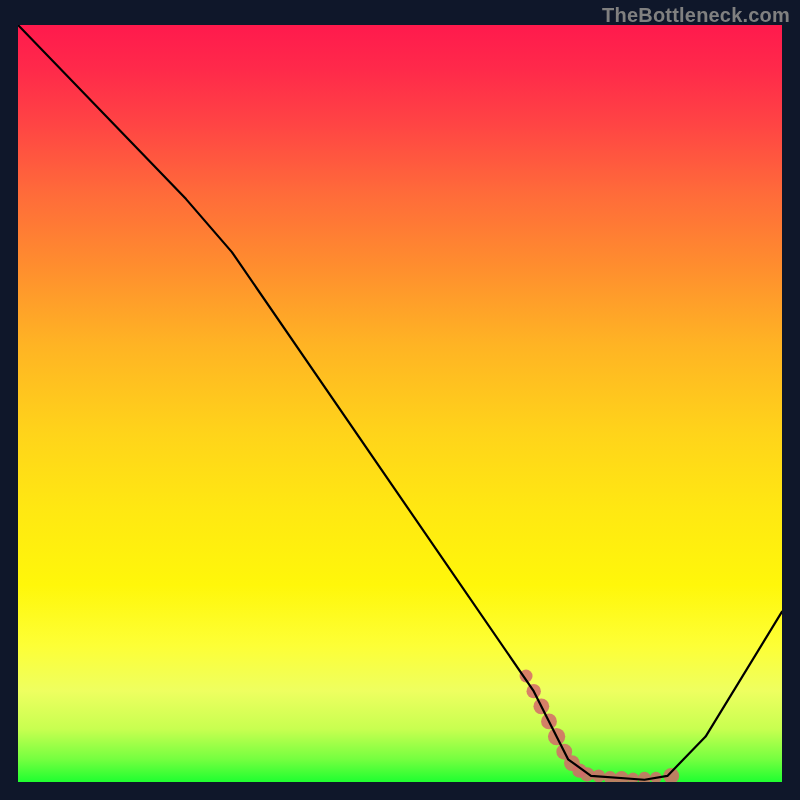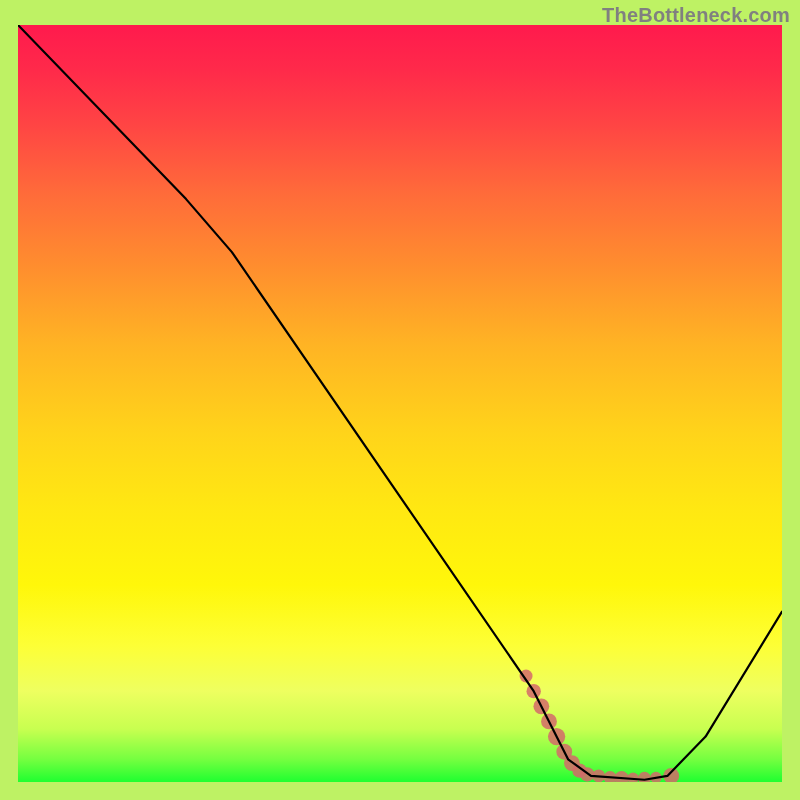--- a/index.html
+++ b/index.html
@@ -1,21 +1,21 @@
 <!DOCTYPE html>
 <html><head>
 <meta charset="utf-8">
 <style>
   * { margin: 0; padding: 0; box-sizing: border-box; }
   html, body { width: 800px; height: 800px; overflow: hidden; background: #000; }
   .chart-container {
     position: relative;
     width: 800px;
     height: 800px;
-    background: #bef264;
+    background: #0f172a;
   }
   .watermark {
     position: absolute;
     top: 4px;
     right: 10px;
     font-family: Arial, sans-serif;
     font-size: 20px;
     font-weight: bold;
     color: #808080;
     letter-spacing: 0.2px;

